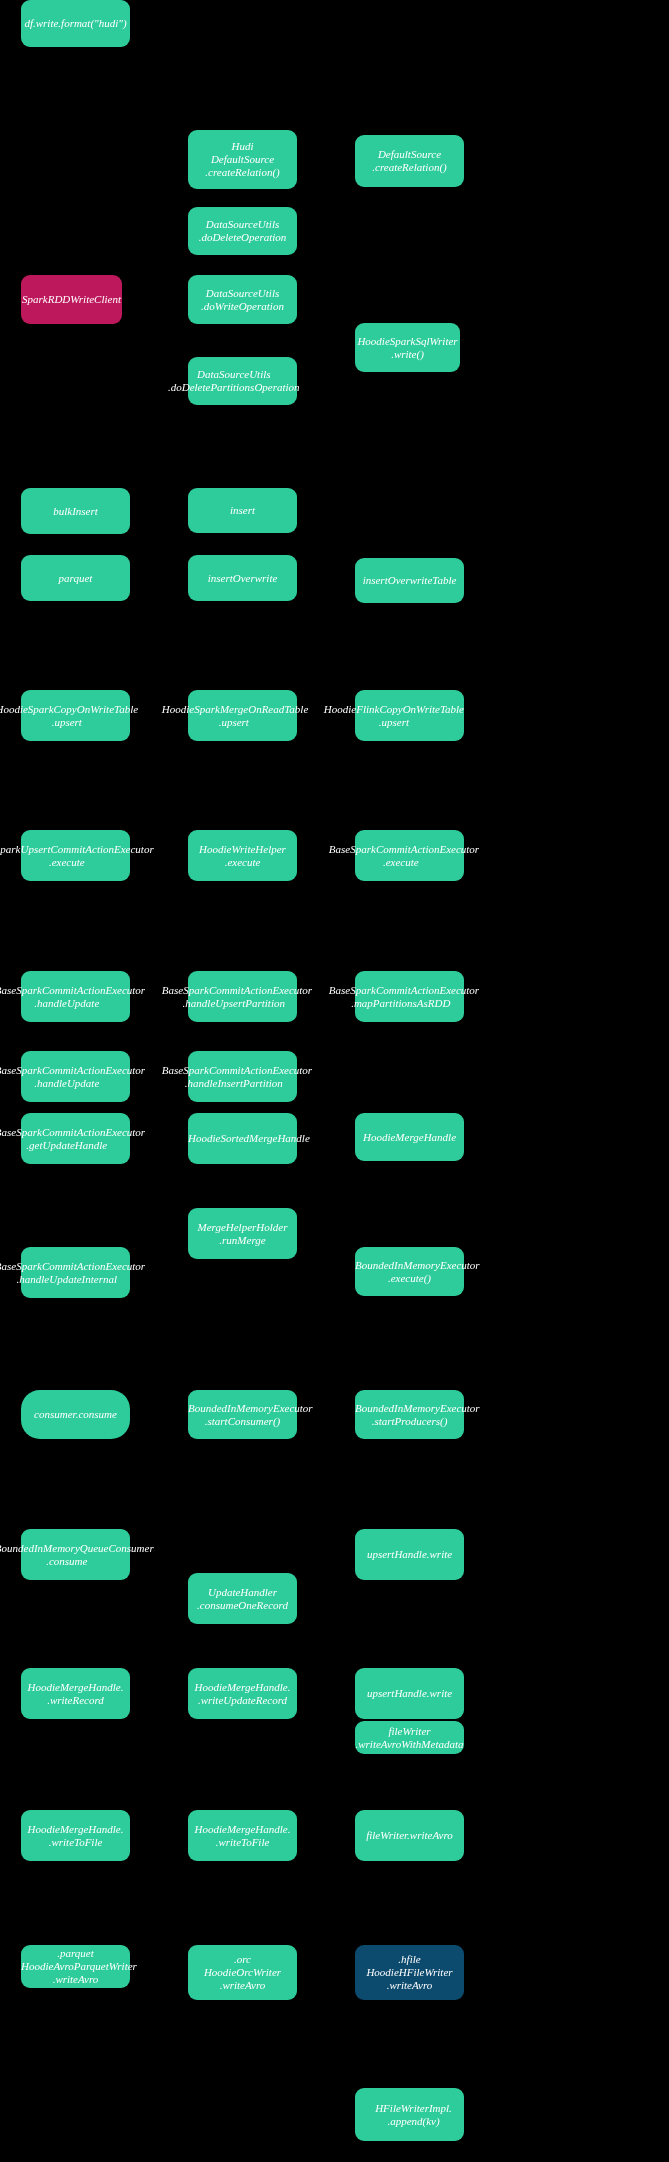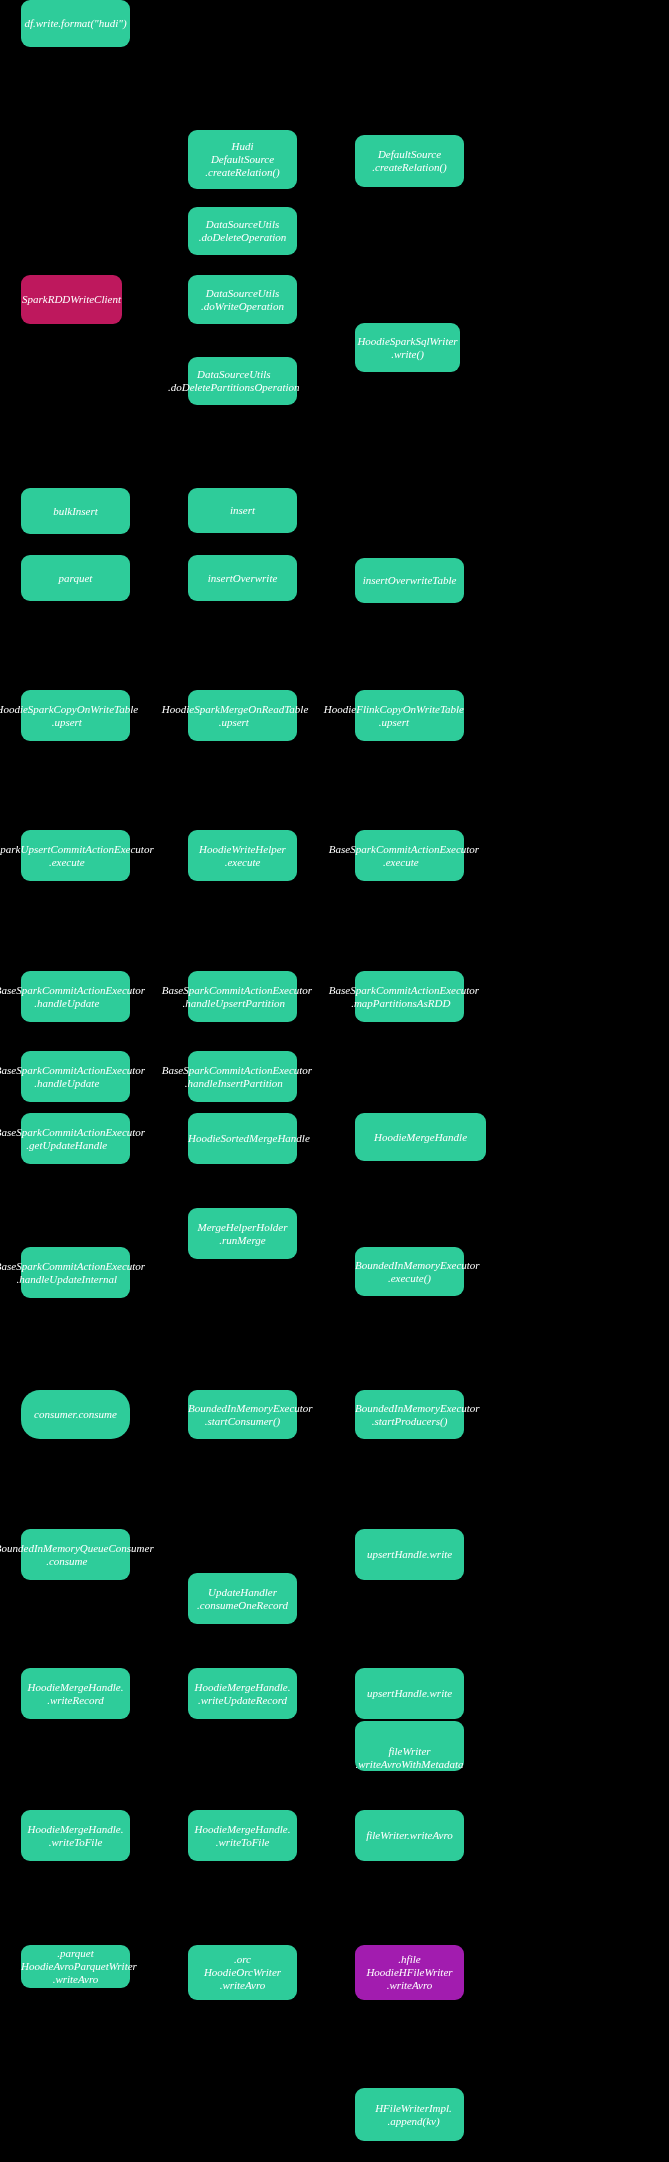--- a/index.html
+++ b/index.html
@@ -85,21 +85,21 @@
 .handleUpsertPartition</span></div>
     <div class="node wide-text" style="left: 355px; top: 971px; width: 109px; height: 51px; background: rgb(46, 204, 154); color: rgb(255, 255, 255);"><span class="label">BaseSparkCommitActionExecutor
 .mapPartitionsAsRDD</span></div>
     <div class="node wide-text" style="left: 21px; top: 1051px; width: 109px; height: 51px; background: rgb(46, 204, 154); color: rgb(255, 255, 255);"><span class="label">BaseSparkCommitActionExecutor
 .handleUpdate</span></div>
     <div class="node wide-text" style="left: 188px; top: 1051px; width: 109px; height: 51px; background: rgb(46, 204, 154); color: rgb(255, 255, 255);"><span class="label">BaseSparkCommitActionExecutor
 .handleInsertPartition</span></div>
     <div class="node wide-text" style="left: 21px; top: 1113px; width: 109px; height: 51px; background: rgb(46, 204, 154); color: rgb(255, 255, 255);"><span class="label">BaseSparkCommitActionExecutor
 .getUpdateHandle</span></div>
     <div class="node" style="left: 188px; top: 1113px; width: 109px; height: 51px; background: rgb(46, 204, 154); color: rgb(255, 255, 255);"><span class="label">HoodieSortedMergeHandle</span></div>
-    <div class="node" style="left: 355px; top: 1113px; width: 131px; height: 48px; background: rgb(46, 204, 154); color: rgb(255, 255, 255); justify-content: flex-end;"><span class="label">HoodieMergeHandle</span></div>
+    <div class="node" style="left: 355px; top: 1113px; width: 109px; height: 48px; background: rgb(46, 204, 154); color: rgb(255, 255, 255); justify-content: flex-end;"><span class="label">HoodieMergeHandle</span></div>
     <div class="node wide-text" style="left: 21px; top: 1247px; width: 109px; height: 51px; background: rgb(46, 204, 154); color: rgb(255, 255, 255);"><span class="label">BaseSparkCommitActionExecutor
 .handleUpdateInternal</span></div>
     <div class="node" style="left: 188px; top: 1208px; width: 109px; height: 51px; background: rgb(46, 204, 154); color: rgb(255, 255, 255);"><span class="label">MergeHelperHolder
 .runMerge</span></div>
     <div class="node" style="left: 355px; top: 1247px; width: 109px; height: 49px; background: rgb(46, 204, 154); color: rgb(255, 255, 255);"><span class="label">BoundedInMemoryExecutor
 .execute()</span></div>
     <div class="node" style="left: 21px; top: 1390px; width: 109px; height: 49px; background: rgb(46, 204, 154); color: rgb(255, 255, 255); border-radius: 19px;"><span class="label">consumer.consume</span></div>
     <div class="node" style="left: 188px; top: 1390px; width: 109px; height: 49px; background: rgb(46, 204, 154); color: rgb(255, 255, 255);"><span class="label">BoundedInMemoryExecutor
 .startConsumer()</span></div>
     <div class="node" style="left: 355px; top: 1390px; width: 109px; height: 49px; background: rgb(46, 204, 154); color: rgb(255, 255, 255);"><span class="label">BoundedInMemoryExecutor
@@ -107,31 +107,31 @@
     <div class="node wide-text" style="left: 21px; top: 1529px; width: 109px; height: 51px; background: rgb(46, 204, 154); color: rgb(255, 255, 255);"><span class="label">BoundedInMemoryQueueConsumer
 .consume</span></div>
     <div class="node" style="left: 188px; top: 1529px; width: 109px; height: 51px; background: rgb(46, 204, 154); color: rgb(255, 255, 255); margin-top: 44px;"><span class="label">UpdateHandler
 .consumeOneRecord</span></div>
     <div class="node" style="left: 355px; top: 1529px; width: 109px; height: 51px; background: rgb(46, 204, 154); color: rgb(255, 255, 255);"><span class="label">upsertHandle.write</span></div>
     <div class="node" style="left: 21px; top: 1668px; width: 109px; height: 51px; background: rgb(46, 204, 154); color: rgb(255, 255, 255);"><span class="label">HoodieMergeHandle.
 .writeRecord</span></div>
     <div class="node" style="left: 188px; top: 1668px; width: 109px; height: 51px; background: rgb(46, 204, 154); color: rgb(255, 255, 255);"><span class="label">HoodieMergeHandle.
 .writeUpdateRecord</span></div>
     <div class="node" style="left: 355px; top: 1668px; width: 109px; height: 51px; background: rgb(46, 204, 154); color: rgb(255, 255, 255);"><span class="label">upsertHandle.write</span></div>
-    <div class="node" style="left: 355px; top: 1721px; width: 109px; height: 50px; background: rgb(46, 204, 154); color: rgb(255, 255, 255); align-items: flex-end;"><span class="label">fileWriter
+    <div class="node" style="left: 355px; top: 1721px; width: 109px; height: 33px; background: rgb(46, 204, 154); color: rgb(255, 255, 255);"><span class="label">fileWriter
 .writeAvroWithMetadata</span></div>
     <div class="node" style="left: 21px; top: 1810px; width: 109px; height: 51px; background: rgb(46, 204, 154); color: rgb(255, 255, 255);"><span class="label">HoodieMergeHandle.
 .writeToFile</span></div>
     <div class="node" style="left: 188px; top: 1810px; width: 109px; height: 51px; background: rgb(46, 204, 154); color: rgb(255, 255, 255);"><span class="label">HoodieMergeHandle.
 .writeToFile</span></div>
     <div class="node" style="left: 355px; top: 1810px; width: 109px; height: 51px; background: rgb(46, 204, 154); color: rgb(255, 255, 255);"><span class="label">fileWriter.writeAvro</span></div>
     <div class="node" style="left: 21px; top: 1945px; width: 109px; height: 43px; background: rgb(46, 204, 154); color: rgb(255, 255, 255);"><span class="label">.parquet
 HoodieAvroParquetWriter
 .writeAvro</span></div>
     <div class="node" style="left: 188px; top: 1945px; width: 109px; height: 55px; background: rgb(46, 204, 154); color: rgb(255, 255, 255);"><span class="label">.orc
 HoodieOrcWriter
 .writeAvro</span></div>
-    <div class="node" style="left: 355px; top: 1945px; width: 109px; height: 55px; background: #a21caf; color: rgb(255, 255, 255);"><span class="label">.hfile
+    <div class="node" style="left: 355px; top: 1945px; width: 109px; height: 55px; background: #0c4a6e; color: rgb(255, 255, 255);"><span class="label">.hfile
 HoodieHFileWriter
 .writeAvro</span></div>
     <div class="node" style="left: 355px; top: 2088px; width: 109px; height: 53px; background: rgb(46, 204, 154); color: rgb(255, 255, 255); padding-left: 8px;"><span class="label">HFileWriterImpl.
 .append(kv)</span></div>
   </div>
 
 </body></html>

